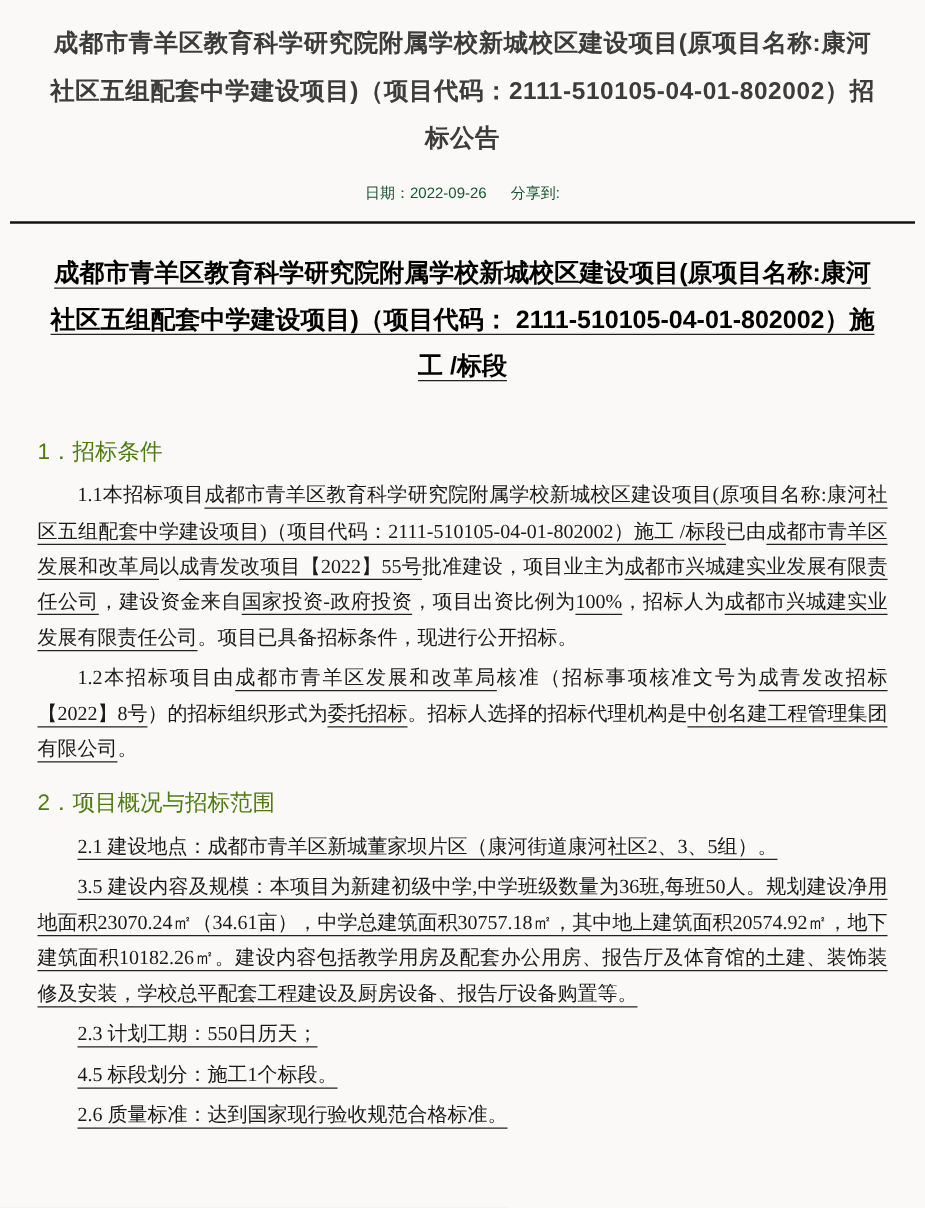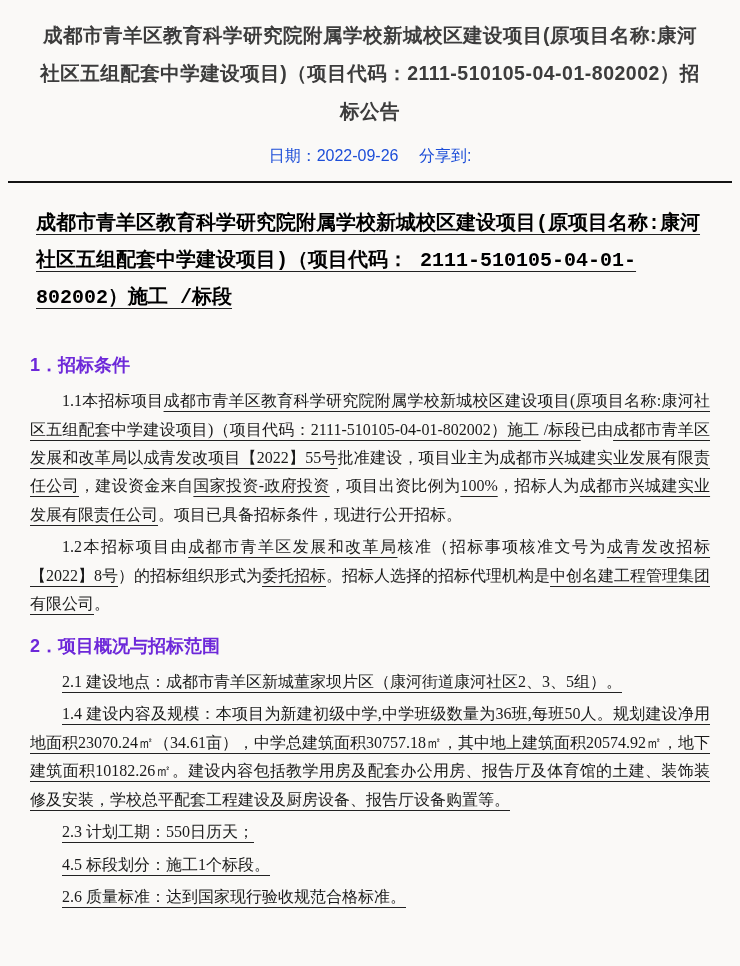--- a/index.html
+++ b/index.html
@@ -22,50 +22,51 @@
     font-weight: 700;
     color: #3c3c3c;
     text-align: center;
     line-height: 1.95;
     letter-spacing: .5px;
   }
   .meta-line {
     margin: 16px 0 14px 0;
     text-align: center;
     font-family: "Liberation Sans", sans-serif;
-    font-size: 16px;
-    color: #1d4ed8;
+    font-size: 12px;
+    color: #14532d;
   }
   .meta-line .share { margin-left: 16px; cursor: pointer; }
   .divider {
     border: none;
     border-top: 2.5px solid #141414;
     margin: 0 8px;
   }
   .doc { padding: 18px 30px 46px 30px; }
   .doc-title {
-    font-family: Liberation Mono, monospace;
+    font-family: Liberation Sans, sans-serif;
     font-size: 20px;
     font-weight: 700;
     color: #000;
+    text-align: center;
     line-height: 1.85;
     margin: 4px 6px 36px 6px;
   }
   .doc-title .title-line { display: block; }
   .u {
     text-decoration: underline;
     text-decoration-thickness: 1px;
     text-underline-offset: 5px;
     text-decoration-color: #222;
   }
   .sec-heading {
     font-family: "Liberation Sans", sans-serif;
     font-size: 18px;
-    font-weight: 700;
-    color: #6d28d9;
+    font-weight: 400;
+    color: #4d7c0f;
     margin: 14px 0 8px 0;
     line-height: 1.5;
   }
   .para {
     margin: 0 0 4px 0;
     font-size: 16px;
     line-height: 1.78;
     text-indent: 2em;
     text-align: justify;
   }
@@ -88,20 +89,20 @@
   <main class="doc">
     <div class="doc-title">
         <span class="title-line"><span class="u">成都市青羊区教育科学研究院附属学校新城校区建设项目(原项目名称:康河社区五组配套中学建设项目)（项目代码： 2111-510105-04-01-802002）施工 /标段</span></span>
       </div>
     <div class="doc-body">
         <h2 class="sec-heading">1．招标条件</h2>
         <p class="para"><span>1.1本招标项目</span><span class="u">成都市青羊区教育科学研究院附属学校新城校区建设项目(原项目名称:康河社区五组配套中学建设项目)（项目代码：2111-510105-04-01-802002）施工 /标段</span><span>已由</span><span class="u">成都市青羊区发展和改革局</span><span>以</span><span class="u">成青发改项目【2022】55号</span><span>批准建设，项目业主为</span><span class="u">成都市兴城建实业发展有限责任公司</span><span>，建设资金来自</span><span class="u">国家投资-政府投资</span><span>，项目出资比例为</span><span class="u">100%</span><span>，招标人为</span><span class="u">成都市兴城建实业发展有限责任公司</span><span>。项目已具备招标条件，现进行公开招标。</span></p>
         <p class="para"><span>1.2本招标项目由</span><span class="u">成都市青羊区发展和改革局</span><span>核准（招标事项核准文号为</span><span class="u">成青发改招标【2022】8号</span><span>）的招标组织形式为</span><span class="u">委托招标</span><span>。招标人选择的招标代理机构是</span><span class="u">中创名建工程管理集团有限公司</span><span>。</span></p>
         <h2 class="sec-heading">2．项目概况与招标范围</h2>
         <p class="para"><span class="u">2.1 建设地点：成都市青羊区新城董家坝片区（康河街道康河社区2、3、5组）。</span></p>
-        <p class="para"><span class="u">1.4 建设内容及规模：本项目为新建初级中学,中学班级数量为36班,每班50人。规划建设净用地面积23070.24㎡（34.61亩），中学总建筑面积30757.18㎡，其中地上建筑面积20574.92㎡，地下建筑面积10182.26㎡。建设内容包括教学用房及配套办公用房、报告厅及体育馆的土建、装饰装修及安装，学校总平配套工程建设及厨房设备、报告厅设备购置等。</span></p>
+        <p class="para"><span class="u">3.5 建设内容及规模：本项目为新建初级中学,中学班级数量为36班,每班50人。规划建设净用地面积23070.24㎡（34.61亩），中学总建筑面积30757.18㎡，其中地上建筑面积20574.92㎡，地下建筑面积10182.26㎡。建设内容包括教学用房及配套办公用房、报告厅及体育馆的土建、装饰装修及安装，学校总平配套工程建设及厨房设备、报告厅设备购置等。</span></p>
         <p class="para"><span class="u">2.3 计划工期：550日历天；</span></p>
         <p class="para"><span class="u">4.5 标段划分：施工1个标段。</span></p>
         <p class="para"><span class="u">2.6 质量标准：达到国家现行验收规范合格标准。</span></p>
       </div>
   </main>
 
 </div>
 
 </body></html>

